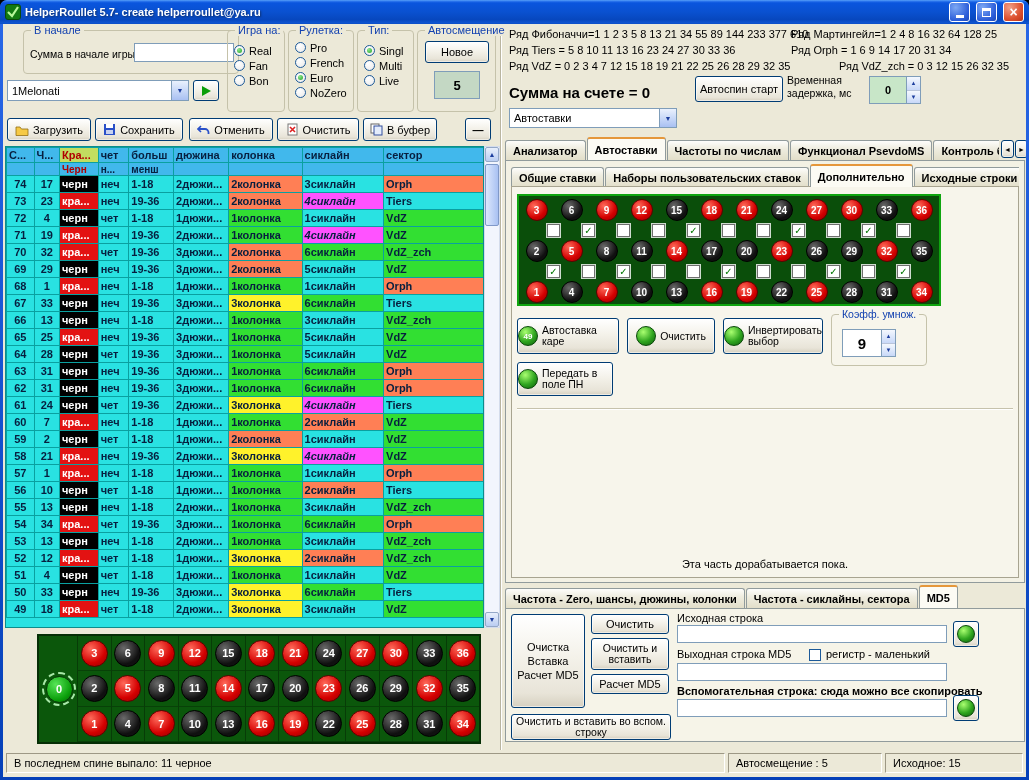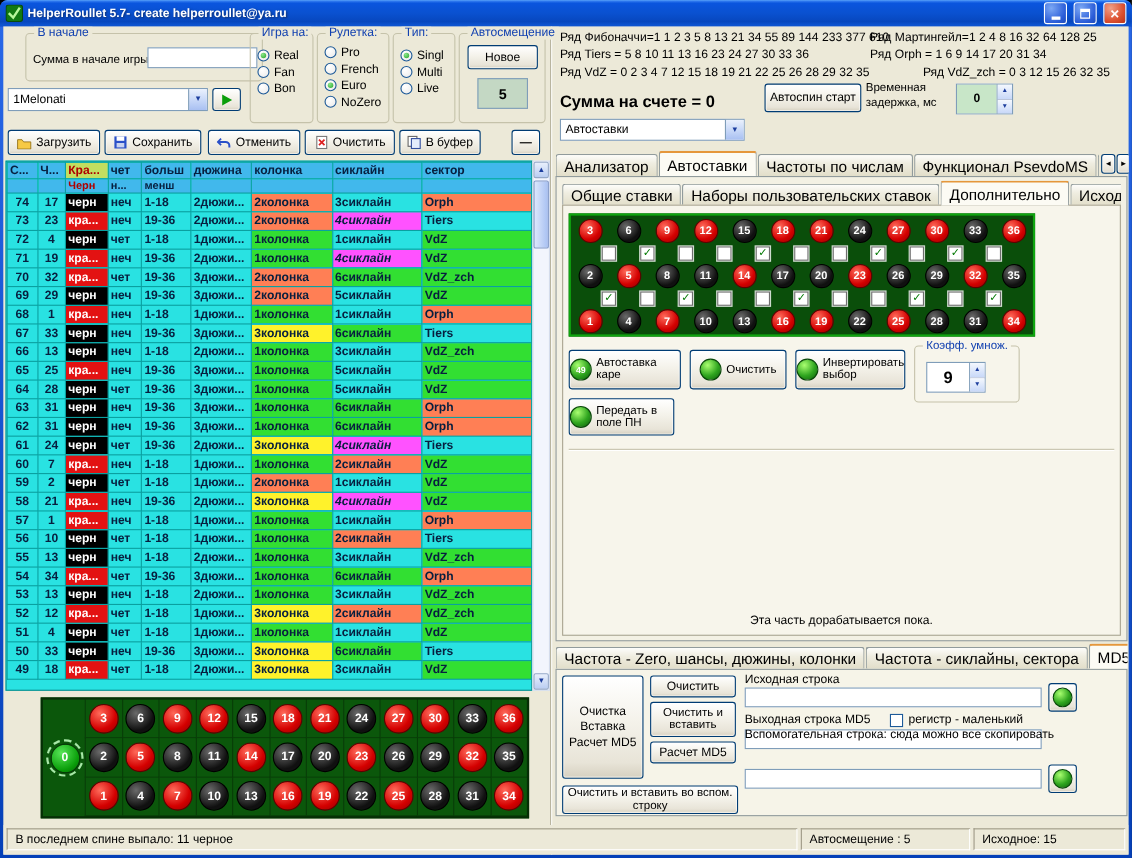--- a/index.html
+++ b/index.html
@@ -57,23 +57,23 @@
     border-bottom:1px solid #B9C4DA; }
   .spinbox .arrows span:last-child { border-bottom:none; }
   .sphere { width:20px; height:20px; border-radius:50%; flex:none;
     background:radial-gradient(circle at 35% 28%,#A9FF70,#2FA51F 55%,#0C5C0C);
     border:1px solid #084808; display:flex; align-items:center; justify-content:center;
     color:#fff; font-size:8px; font-weight:bold; }
 
   
   .tabs { position:absolute; display:flex; align-items:flex-end; overflow:hidden; }
   .tab { height:20px; padding:2px 7px; margin-right:1px; white-space:nowrap;
-    display:flex; align-items:center; font-size:14px;
+    display:flex; align-items:center; font-size:11px;
     border:1px solid #919B9C; border-bottom:none; border-radius:3px 3px 0 0;
-    background:linear-gradient(180deg,#FDFDFB,#EFEDE0 40%,#E2DEC9); }
+    background:linear-gradient(180deg,#FDFDFB,#EFEDE0 40%,#E2DEC9);font-weight:bold; }
   .tab.active { height:23px; background:#FCFBF4; border-top:2px solid #E5973B; z-index:5; }
   .panel { position:absolute; border:1px solid #919B9C; background:#F3F1E4; }
   .inner-panel { position:absolute; border:1px solid #A8A490; background:#F7F5EB; }
 
   
   .toolbtn { position:absolute; top:94px; height:23px; }
 
   
   .tablewrap { position:absolute; left:2px; top:122px; width:479px; height:482px;
     overflow:hidden; border:1px solid #0C8C8C; background:var(--cyan); }
@@ -967,21 +967,21 @@
     <input class="tfield" style="left: 674px; top: 601px; width: 270px; height: 18px;" value="">
     <div class="btn" style="position:absolute;left:950px;top:597px;width:26px;height:26px;">
       <span class="sphere" style="width:18px;height:18px;"></span>
     </div>
 
     <div class="lbl" style="left:674px;top:624px;">Выходная строка MD5</div>
     <span style="position:absolute;left:806px;top:625px;width:12px;height:12px;background:#fff;border:1px solid #1D5A99;"></span>
     <div class="lbl" style="left:823px;top:624px;">регистр - маленький</div>
     <input class="tfield" style="left: 674px; top: 639px; width: 270px; height: 18px;" value="">
 
-    <div class="lbl" style="left:674px;top:638px;">Вспомогательная строка: сюда можно все скопировать</div>
+    <div class="lbl" style="left:674px;top:661px;font-weight:bold;">Вспомогательная строка: сюда можно все скопировать</div>
     <input class="tfield" style="left: 674px; top: 675px; width: 270px; height: 18px;" value="">
     <div class="btn" style="position:absolute;left:950px;top:671px;width:26px;height:26px;">
       <span class="sphere" style="width:18px;height:18px;"></span>
     </div>
     <div class="btn" style="position:absolute;left:508px;top:690px;width:160px;height:26px;font-size:10.5px;">
       <span style="white-space:normal;line-height:11px;text-align:center;">Очистить и вставить во вспом. строку</span>
     </div>
 
     <div class="statusbar">
       <div class="spanel" style="flex:1;">В последнем спине выпало: 11 черное</div>

